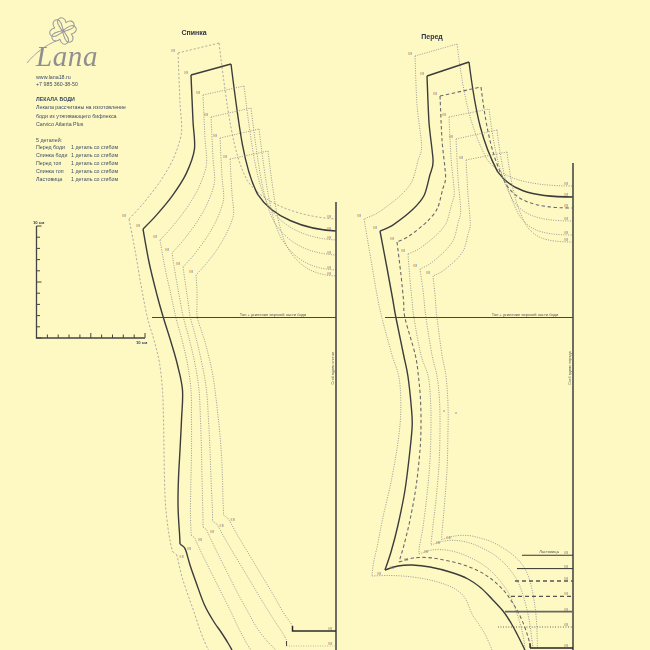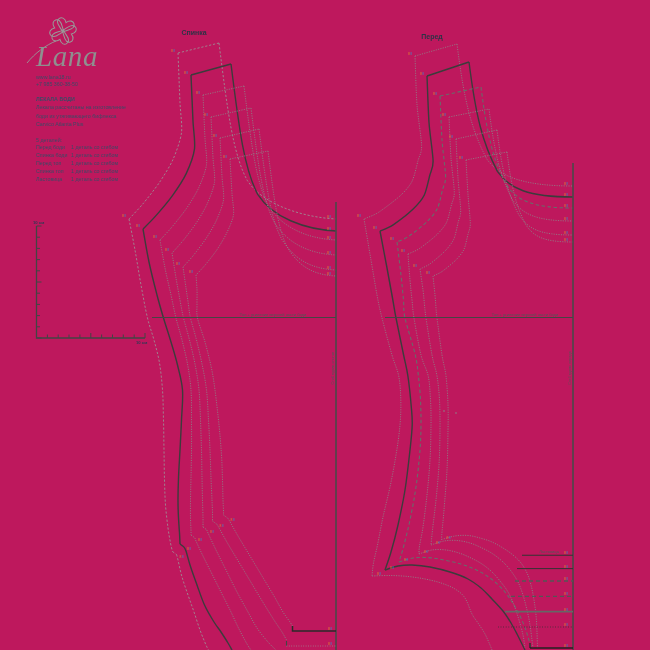--- a/index.html
+++ b/index.html
@@ -1,15 +1,15 @@
 <!DOCTYPE html>
 <html><head><meta charset="utf-8">
 <style>
 html,body{margin:0;padding:0;background:#ffffff;}
-#page{position:relative;width:650px;height:650px;background:#be185d;overflow:hidden;}
+#page{position:relative;width:650px;height:650px;background:#fef9c3;overflow:hidden;}
 </style></head>
 <body>
 <div id="page">
 <svg width="650" height="650" viewBox="0 0 650 650">
 <g transform="translate(63,31) rotate(20) translate(0,1.2)">
         <path d="M0,0 C-2.6,-3.4 -7.2,-4.6 -8.4,-8.0 C-9.3,-10.9 -7.2,-13.6 -4.4,-13.3 C-2.6,-13.1 -1.0,-11.8 0,-10.2 C1.0,-11.8 2.6,-13.1 4.4,-13.3 C7.2,-13.6 9.3,-10.9 8.4,-8.0 C7.2,-4.6 2.6,-3.4 0,0 Z" fill="none" stroke="#999" stroke-width="1.05"></path>
       </g>
       <g transform="translate(63,31) rotate(110) translate(0,1.2)">
         <path d="M0,0 C-2.6,-3.4 -7.2,-4.6 -8.4,-8.0 C-9.3,-10.9 -7.2,-13.6 -4.4,-13.3 C-2.6,-13.1 -1.0,-11.8 0,-10.2 C1.0,-11.8 2.6,-13.1 4.4,-13.3 C7.2,-13.6 9.3,-10.9 8.4,-8.0 C7.2,-4.6 2.6,-3.4 0,0 Z" fill="none" stroke="#999" stroke-width="1.05"></path>
       </g>

